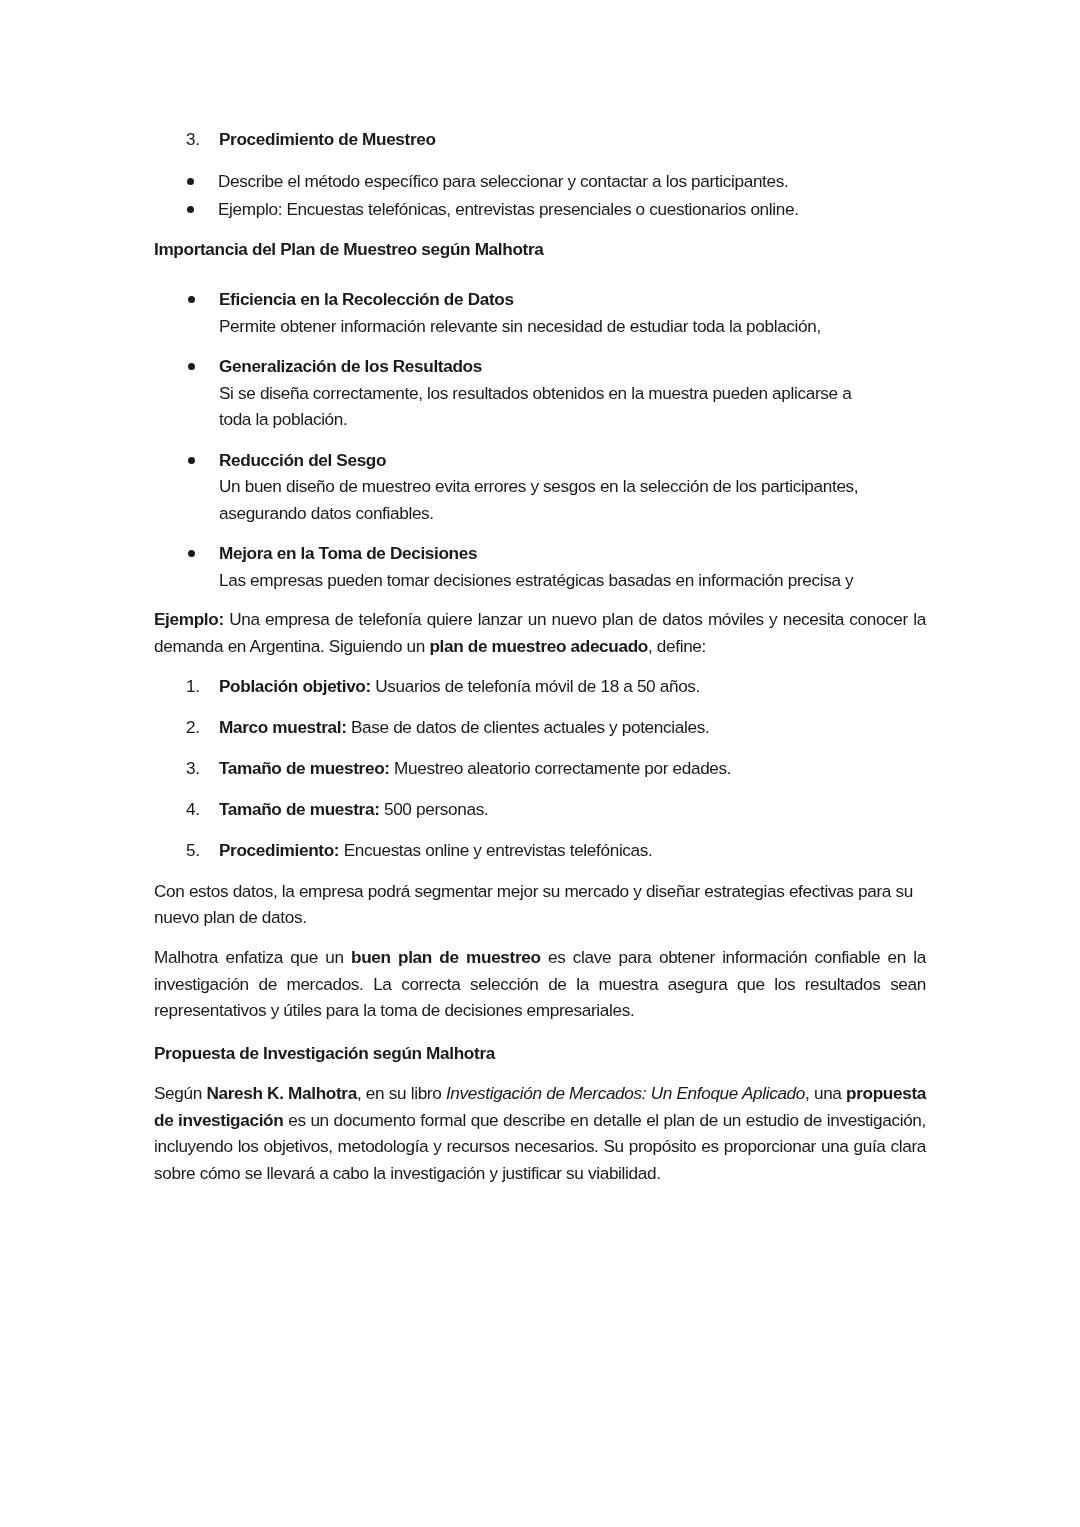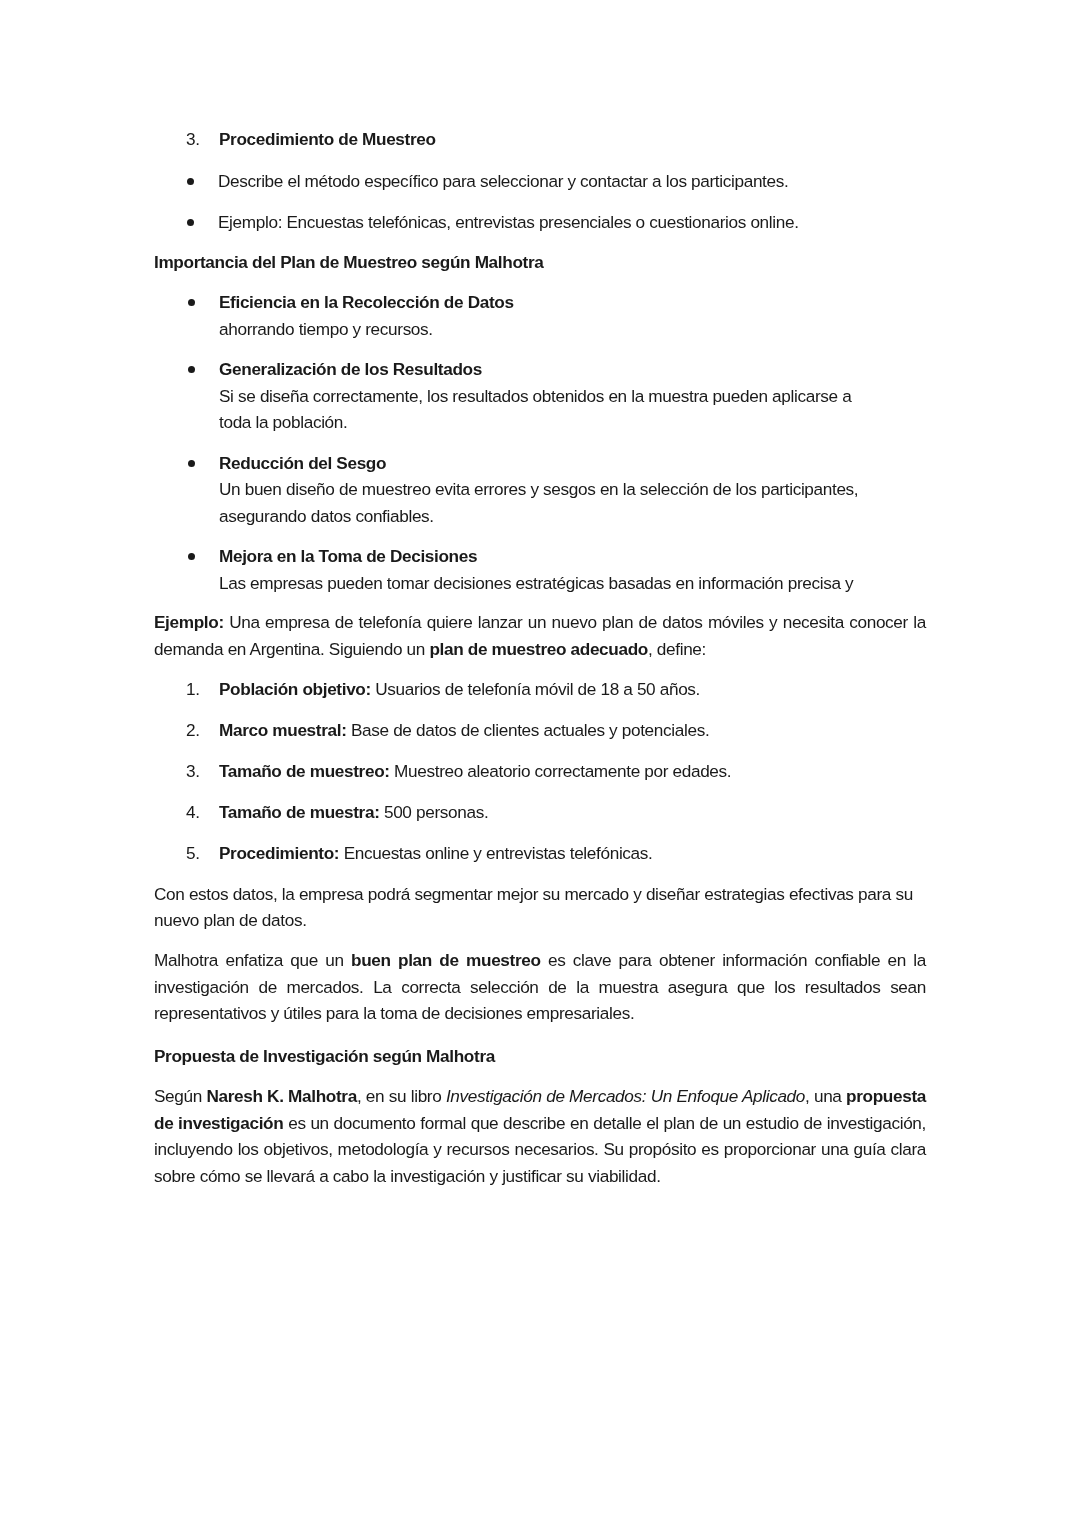--- a/index.html
+++ b/index.html
@@ -51,23 +51,23 @@
       background: #1a1a1a;
     }
     .bullet-tight .bullet { left: 33px; }
     .bullet-tight { padding-left: 64px; }
 
     .justify { text-align: justify; }
 
     
     #sec-procedimiento { margin-top: 0; }
     #bullets-proc { margin-top: 15px; }
-    #bullets-proc .bullet-item + .bullet-item { margin-top: 15px; }
+    #bullets-proc .bullet-item + .bullet-item { margin-top: 2px; }
     #heading-importancia { margin-top: 13px; }
-    #importancia-list { margin-top: 14px; }
+    #importancia-list { margin-top: 24px; }
     #importancia-list .bullet-item { line-height: 26.5px; }
     #importancia-list .bullet-item + .bullet-item { margin-top: 14px; }
     #ejemplo-para { margin-top: 13px; }
     #ejemplo-list { margin-top: 14px; }
     #ejemplo-list .num-item + .num-item { margin-top: 14.5px; }
     #con-estos { margin-top: 14px; }
     #malhotra-enfatiza { margin-top: 13.5px; }
     #heading-propuesta { margin-top: 16px; }
     #propuesta-para { margin-top: 14px; }
   </style>
@@ -93,21 +93,21 @@
   </div>
 
   <div id="heading-importancia" class="line">
     <b>Importancia del Plan de Muestreo según Malhotra</b>
   </div>
 
   <div id="importancia-list">
     <div class="bullet-item">
       <span class="bullet"></span>
       <div><b>Eficiencia en la Recolección de Datos</b></div>
-      <div>ahorrando tiempo y recursos.</div>
+      <div>Permite obtener información relevante sin necesidad de estudiar toda la población,</div>
     </div>
     <div class="bullet-item">
       <span class="bullet"></span>
       <div><b>Generalización de los Resultados</b></div>
       <div>Si se diseña correctamente, los resultados obtenidos en la muestra pueden aplicarse a</div>
       <div>toda la población.</div>
     </div>
     <div class="bullet-item">
       <span class="bullet"></span>
       <div><b>Reducción del Sesgo</b></div>

